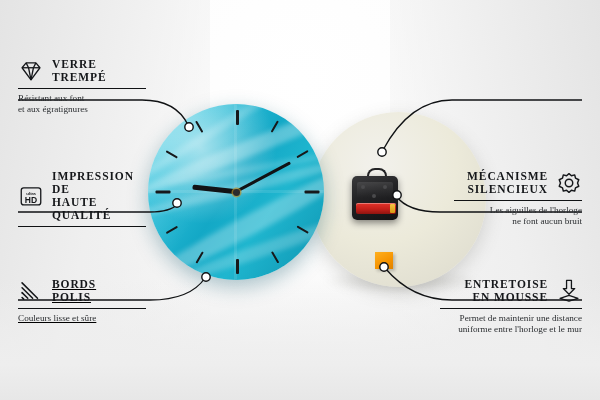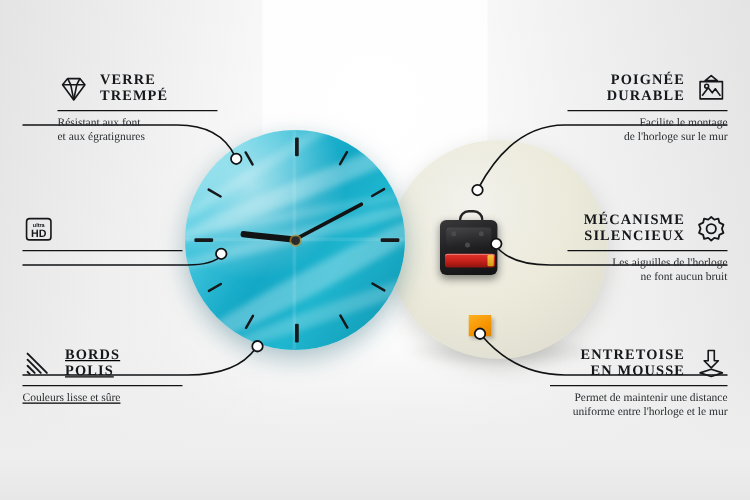--- a/index.html
+++ b/index.html
@@ -181,21 +181,21 @@
     <g fill="#ffffff" stroke="#101214" stroke-width="1.4">
       <circle cx="189" cy="127" r="4.2"></circle>
       <circle cx="177" cy="203" r="4.2"></circle>
       <circle cx="206" cy="277" r="4.2"></circle>
       <circle cx="382" cy="152" r="4.2"></circle>
       <circle cx="397" cy="195" r="4.2"></circle>
       <circle cx="384" cy="267" r="4.2"></circle>
     </g>
   </svg>
 
-  <div class="callout co-left" style="left:18px;top:58px;width:128px;margin-left:28px;">
+  <div class="callout co-left" style="left:18px;top:58px;width:128px;">
     <div class="co-head">
       <span class="ico">
         <svg viewBox="0 0 32 32" width="26" height="26">
           <g fill="none" stroke="#15171a" stroke-width="1.6" stroke-linejoin="round">
             <path d="M5 12 L16 27 L27 12 L22 6 L10 6 Z"></path>
             <path d="M5 12 L27 12"></path>
             <path d="M10 6 L13 12 L16 27"></path>
             <path d="M22 6 L19 12 L16 27"></path>
           </g>
         </svg>
@@ -210,20 +210,22 @@
 
   <div class="callout co-left" style="left:18px;top:170px;width:128px;">
     <div class="co-head">
       <span class="ico">
         <svg viewBox="0 0 32 32" width="26" height="26">
           <rect x="4" y="6" width="24" height="21" rx="3" fill="none" stroke="#15171a" stroke-width="1.6"></rect>
           <text x="16" y="14.4" font-family="Liberation Sans, sans-serif" font-size="5.4" font-weight="700" fill="#15171a" text-anchor="middle">ultra</text>
           <text x="16" y="24" font-family="Liberation Sans, sans-serif" font-size="10.5" font-weight="700" fill="#15171a" text-anchor="middle">HD</text>
         </svg>
       </span>
+      <span class="co-title">IMPRESSION DE
+HAUTE QUALITÉ</span>
     </div>
     <div class="co-rule" style="width:128px;"></div>
   </div>
 
   <div class="callout co-left" style="left:18px;top:278px;width:128px;text-decoration:underline;">
     <div class="co-head">
       <span class="ico">
         <svg viewBox="0 0 32 32" width="26" height="26">
           <g stroke="#15171a" stroke-width="1.9" stroke-linecap="round">
             <line x1="5" y1="6" x2="24" y2="25"></line>
@@ -233,39 +235,20 @@
           </g>
         </svg>
       </span>
       <span class="co-title">BORDS
 POLIS</span>
     </div>
     <div class="co-rule" style="width:128px;"></div>
     <div class="co-desc">Couleurs lisse et sûre</div>
   </div>
 
-  <div class="callout co-right" style="left:454px;top:58px;width:128px;">
-    <div class="co-head">
-      <span class="co-title">POIGNÉE
-DURABLE</span>
-      <span class="ico">
-        <svg viewBox="0 0 32 32" width="26" height="26">
-          <g fill="none" stroke="#15171a" stroke-width="1.6" stroke-linejoin="round">
-            <path d="M16 3 L10 8 L22 8 Z"></path>
-            <rect x="5" y="9" width="22" height="17"></rect>
-            <path d="M7 23 L13 15 L17 20 L20 16 L25 23"></path>
-            <circle cx="11.5" cy="13.5" r="1.9"></circle>
-          </g>
-        </svg>
-      </span>
-    </div>
-    <div class="co-rule" style="width:128px;"></div>
-    <div class="co-desc">Facilite le montage
-de l'horloge sur le mur</div>
-  </div>
 
   <div class="callout co-right" style="left:440px;top:278px;width:142px;">
     <div class="co-head">
       <span class="co-title">ENTRETOISE
 EN MOUSSE</span>
       <span class="ico">
         <svg viewBox="0 0 32 32" width="26" height="26">
           <g fill="none" stroke="#15171a" stroke-width="1.6" stroke-linejoin="round">
             <path d="M13 3 L13 13 L9 13 L16 20 L23 13 L19 13 L19 3 Z"></path>
             <path d="M16 21.5 L27 25 L16 28.5 L5 25 Z"></path>

